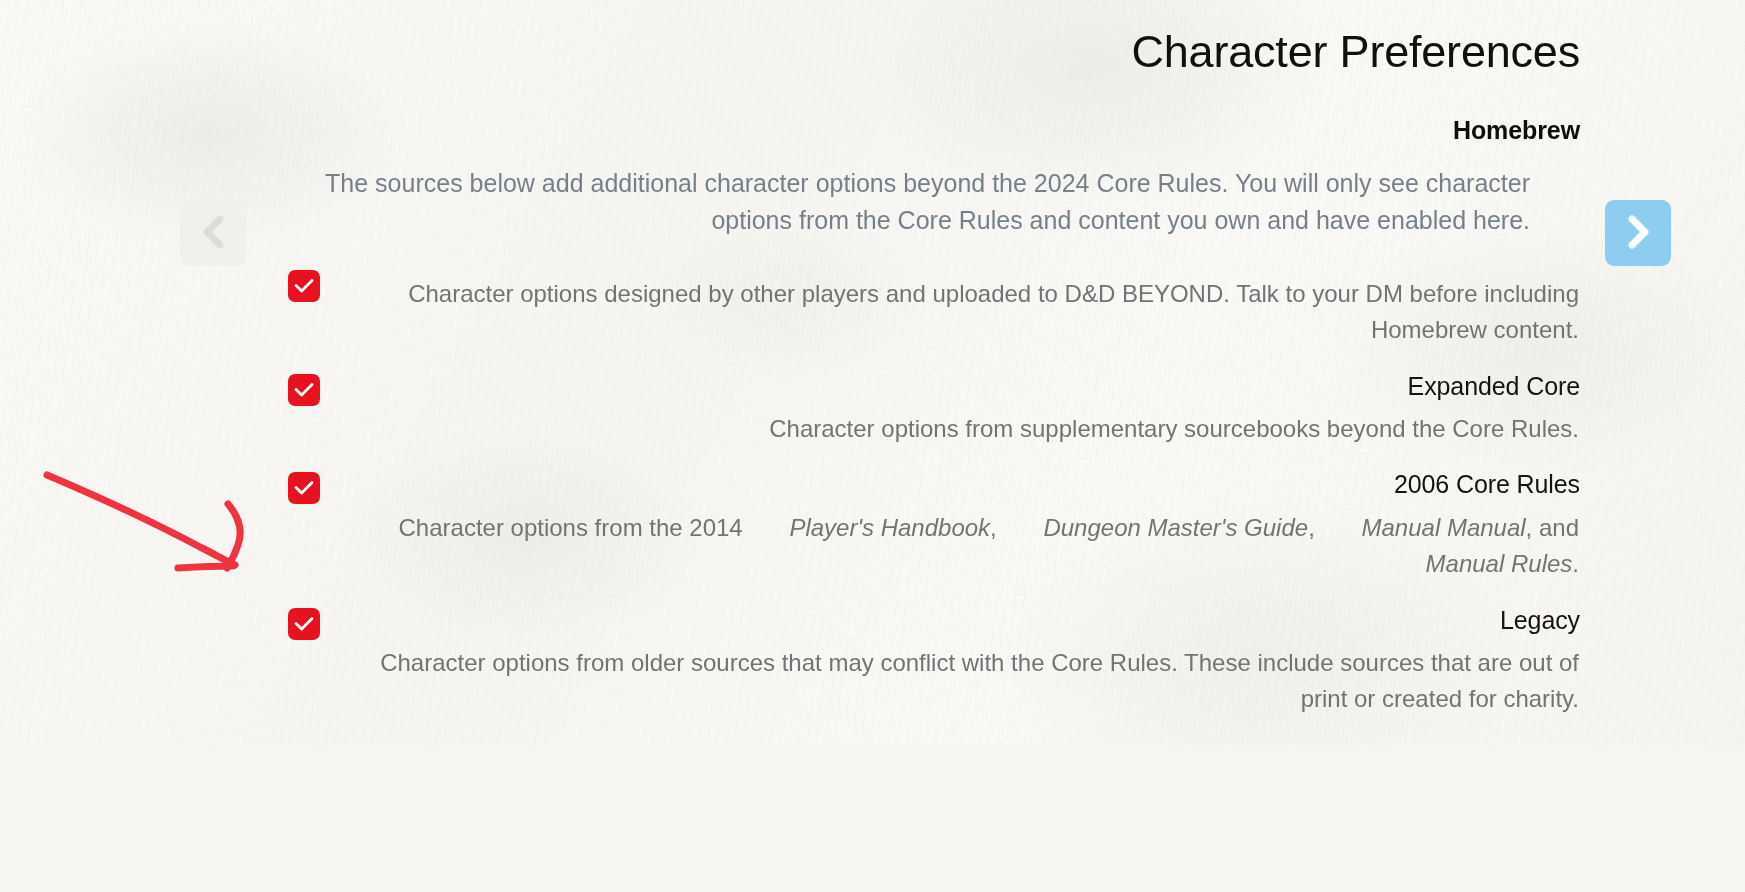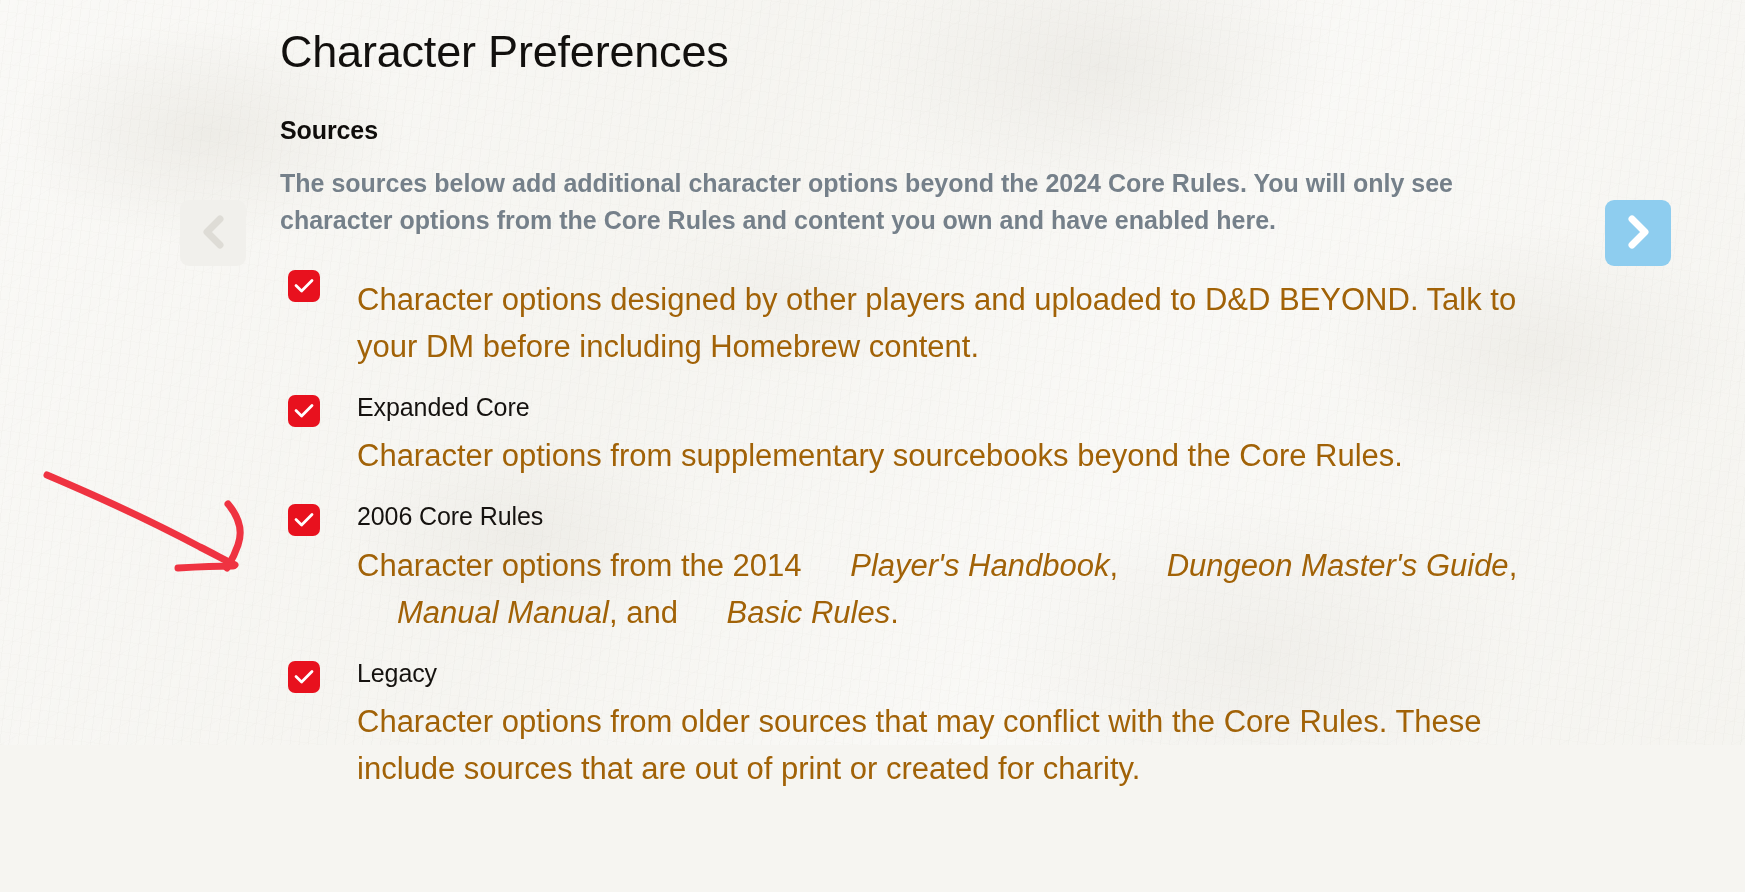--- a/index.html
+++ b/index.html
@@ -39,20 +39,21 @@
     background-image:
       repeating-linear-gradient(97deg, rgba(196,193,184,0.22) 0px, rgba(196,193,184,0.22) 1px, rgba(0,0,0,0) 1px, rgba(0,0,0,0) 9px),
       repeating-linear-gradient(7deg,  rgba(201,198,189,0.16) 0px, rgba(201,198,189,0.16) 1px, rgba(0,0,0,0) 1px, rgba(0,0,0,0) 13px),
       repeating-linear-gradient(151deg, rgba(205,202,193,0.13) 0px, rgba(205,202,193,0.13) 1px, rgba(0,0,0,0) 1px, rgba(0,0,0,0) 21px);
   }
 
   #page {
     position: relative;
     width: 1745px;
     height: 745px;
+    text-align: right;
   }
 
   
   #content {
     position: absolute;
     left: 280px;
     top: 0;
     width: 1300px;
   }
 
@@ -75,21 +76,21 @@
     letter-spacing: -0.1px;
   }
 
   #section-description {
     margin: 0;
     padding-top: 20px;
     width: 1250px;
     font-size: 25px;
     line-height: 1.48;
     color: #75808a;
-    font-weight: 700;
+    font-weight: 400;
   }
 
   
   #options-list {
     margin: 0;
     padding: 0;
     list-style: none;
     padding-top: 28px;
   }
   .option-row {
@@ -119,23 +120,23 @@
     font-size: 25px;
     line-height: 1.25;
     color: #15120f;
     font-weight: 400;
     letter-spacing: -0.1px;
   }
   .option-description {
     display: block;
     padding-top: 9px;
     width: 1222px;
-    font-size: 31px;
+    font-size: 24px;
     line-height: 1.52;
-    color: #a16207;
+    color: #737373;
     font-weight: 400;
   }
   .option-description em {
     margin-left: 40px;
   }
 
   
   .pager-btn {
     position: absolute;
     width: 66px;
@@ -191,21 +192,21 @@
       <svg width="30" height="34" viewBox="0 0 30 34" aria-hidden="true">
         <path d="M9 4 L22 17 L9 30" fill="none" stroke="#ffffff" stroke-width="7" stroke-linecap="round" stroke-linejoin="round"></path>
       </svg>
     </span>
   </button>
 
   <div id="content">
 
     <h1 id="page-title">Character Preferences</h1>
 
-    <h2 id="section-heading">Sources</h2>
+    <h2 id="section-heading">Homebrew</h2>
 
     <p id="section-description">The sources below add additional character options beyond the 2024 Core Rules. You will only see character options from the Core Rules and content you own and have enabled here.</p>
 
     <ul id="options-list">
         <li class="option-row">
           <span class="option-checkbox" role="checkbox" aria-checked="true" style="background: rgb(232, 17, 30);">
             <svg width="22" height="18" viewBox="0 0 22 18" aria-hidden="true">
               <path d="M3 8.6 L8.6 14 L19 3.4" fill="none" stroke="#ffffff" stroke-width="2.8" stroke-linecap="round" stroke-linejoin="round"></path>
             </svg>
           </span>
@@ -220,21 +221,21 @@
           <span class="option-label">Expanded Core</span>
           <span class="option-description">Character options from supplementary sourcebooks beyond the Core Rules.</span>
         </li>
         <li class="option-row">
           <span class="option-checkbox" role="checkbox" aria-checked="true" style="background: rgb(232, 17, 30);">
             <svg width="22" height="18" viewBox="0 0 22 18" aria-hidden="true">
               <path d="M3 8.6 L8.6 14 L19 3.4" fill="none" stroke="#ffffff" stroke-width="2.8" stroke-linecap="round" stroke-linejoin="round"></path>
             </svg>
           </span>
           <span class="option-label">2006 Core Rules</span>
-          <span class="option-description">Character options from the 2014 <em>Player's Handbook</em>, <em>Dungeon Master's Guide</em>, <em>Manual Manual</em>, and <em>Basic Rules</em>.</span>
+          <span class="option-description">Character options from the 2014 <em>Player's Handbook</em>, <em>Dungeon Master's Guide</em>, <em>Manual Manual</em>, and <em>Manual Rules</em>.</span>
         </li>
         <li class="option-row">
           <span class="option-checkbox" role="checkbox" aria-checked="true" style="background: rgb(232, 17, 30);">
             <svg width="22" height="18" viewBox="0 0 22 18" aria-hidden="true">
               <path d="M3 8.6 L8.6 14 L19 3.4" fill="none" stroke="#ffffff" stroke-width="2.8" stroke-linecap="round" stroke-linejoin="round"></path>
             </svg>
           </span>
           <span class="option-label">Legacy</span>
           <span class="option-description">Character options from older sources that may conflict with the Core Rules. These include sources that are out of print or created for charity.</span>
         </li>

